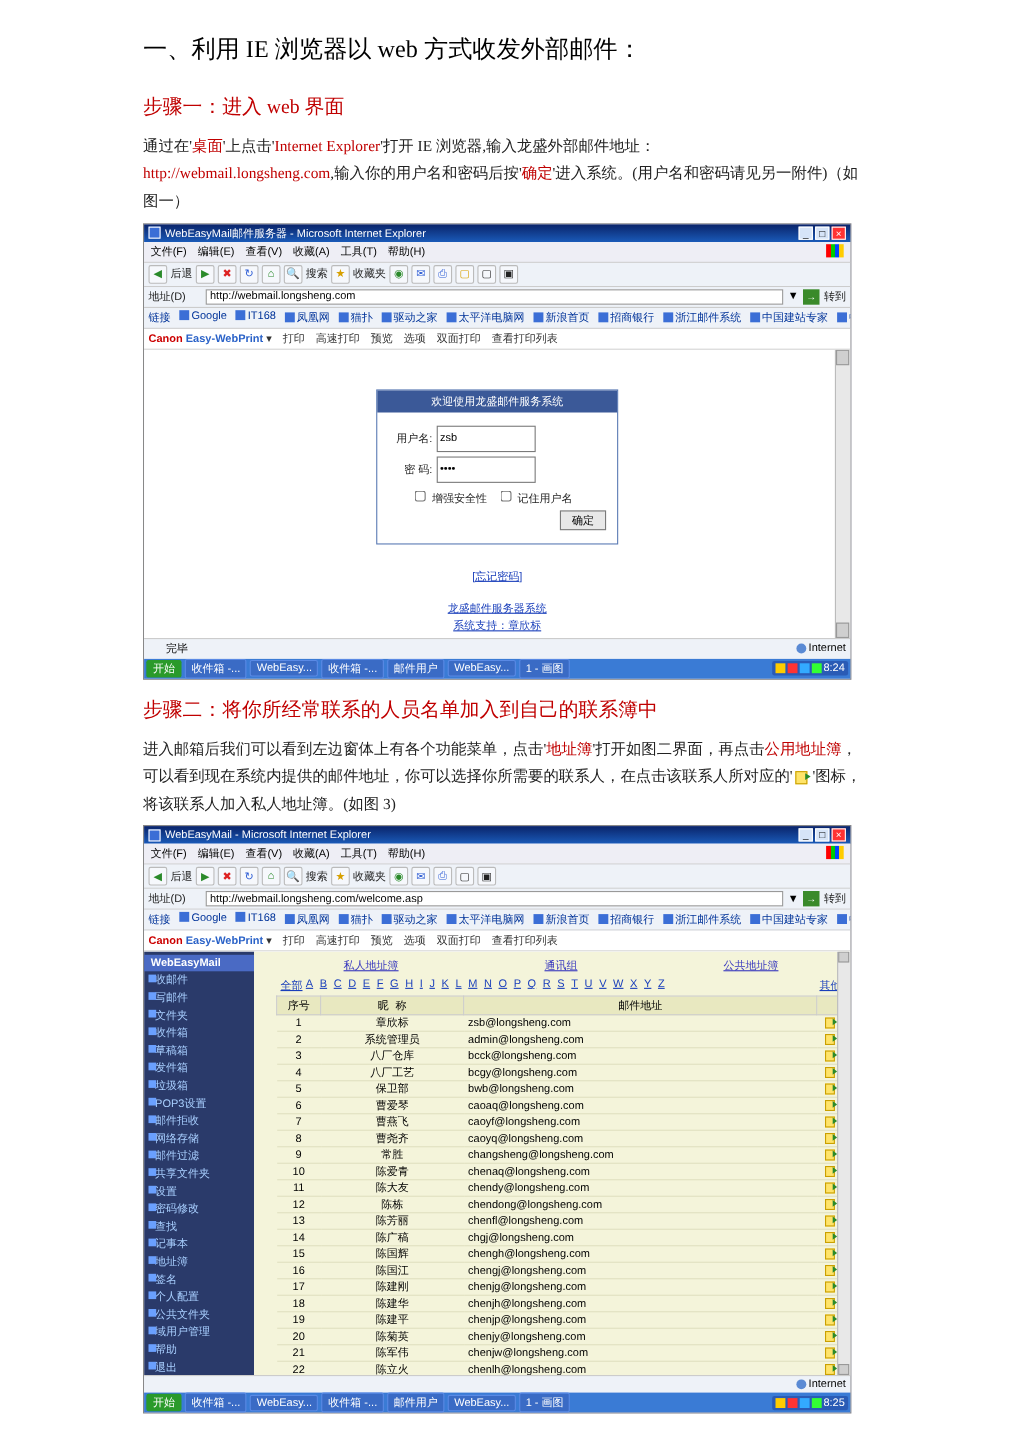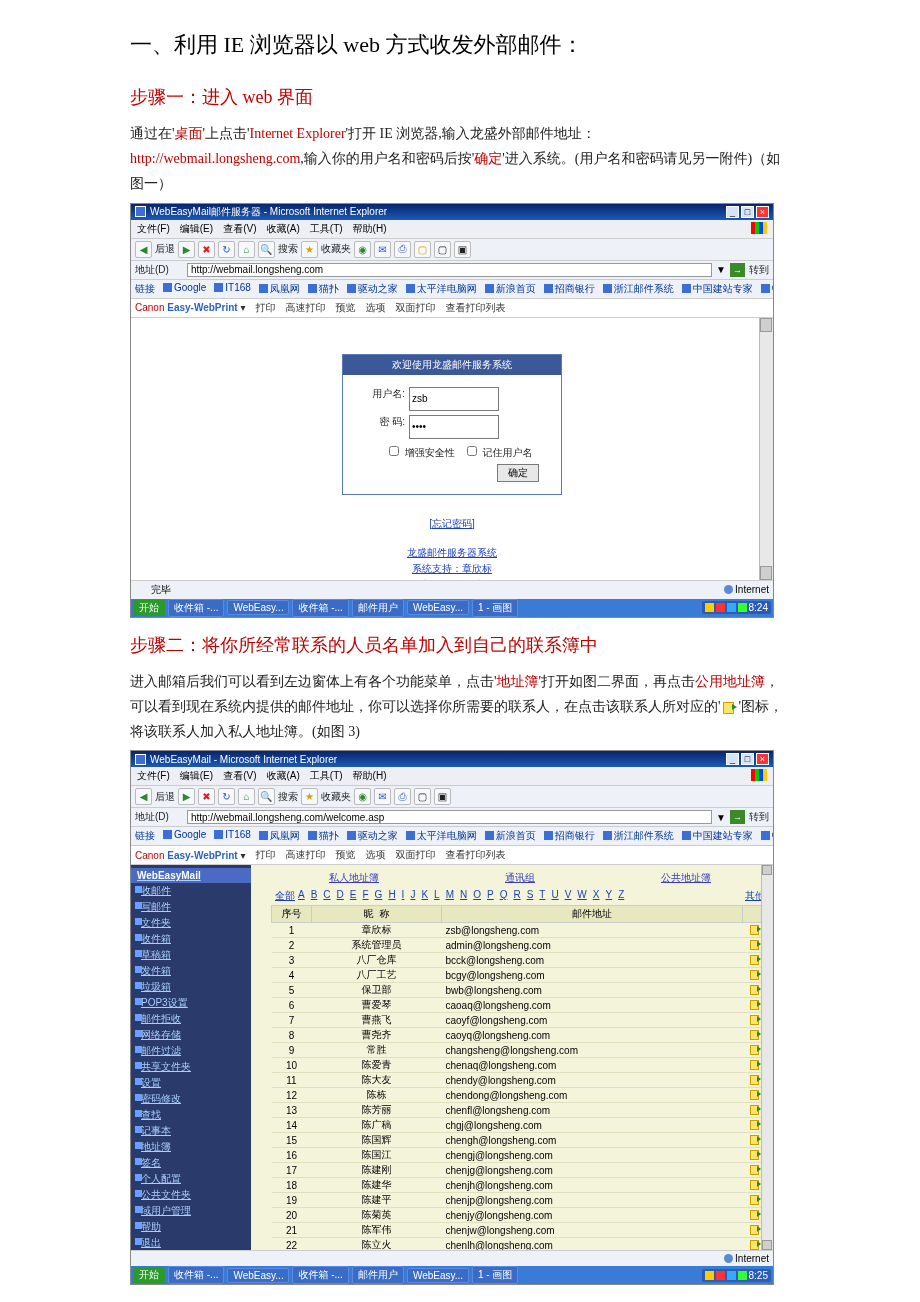--- a/index.html
+++ b/index.html
@@ -123,21 +123,21 @@
   }
   .canonbar {
     background:#fff;
     padding:2px 4px;
     font-size:10px;
     display:flex;gap:10px;
     align-items:center;
     border-bottom:1px solid #ccc;
     color:#333;
   }
-  .canonbar .canon{color:#c00;font-weight:normal;}
+  .canonbar .canon{color:#c00;font-weight:bold;}
   .canonbar .ewp{color:#2a62c8;font-weight:bold;}
   .content1 {
     background:#fff;
     height:262px;
     position:relative;
     display:flex;
     flex-direction:column;
     align-items:center;
     padding-top:36px;
     overflow:hidden;
@@ -145,21 +145,21 @@
   .loginbox {
     width:220px;
     border:1px solid #5a7ab4;
     background:#fff;
     font-size:10px;
   }
   .loginbox .lb-head {
     background:#3b5998;color:#fff;text-align:center;padding:3px 0;font-size:10px;
   }
   .loginbox .lb-body { padding:8px 10px; }
-  .lrow { display:flex;align-items:flex-start;gap:4px;margin:4px 12px; }
+  .lrow { display:flex;align-items:center;gap:4px;margin:4px 0; }
   .lrow label { width:40px;text-align:right; }
   .lrow input[type=text],.lrow input[type=password]{
     width:90px;height:24px;font-size:10px;border:1px solid #7a7a7a;padding:0 2px;
   }
   .lrow input[type=checkbox]{ width:10px;height:10px; }
   .lbtn {
     border:1px solid #7a7a7a;background:#e8e8e8;padding:1px 10px;font-size:10px;margin-left:auto;display:block;
   }
   .belowlogin { text-align:center;margin-top:20px;font-size:10px; }
   .belowlogin a { color:#1a3fbb;text-decoration:underline;display:block;margin:2px 0; }
@@ -188,26 +188,25 @@
   
   .content2 {
     background:#fff;
     position:relative;
     display:flex;
     height:385px;
     font-size:10px;
     overflow:hidden;
   }
   .side {
-    width:120px;
+    width:100px;
     background:#2a3a6a;
     color:#a8cfff;
     font-size:10px;
     padding:3px 0;
-    text-decoration:underline;
   }
   .side .brand {
     background:#4a6ac4;color:#fff;padding:2px 6px;font-weight:bold;font-size:10px;
   }
   .side .sitem {
     padding:1px 4px 1px 10px;
     position:relative;
     color:#a8cfff;
     white-space:nowrap;
   }

